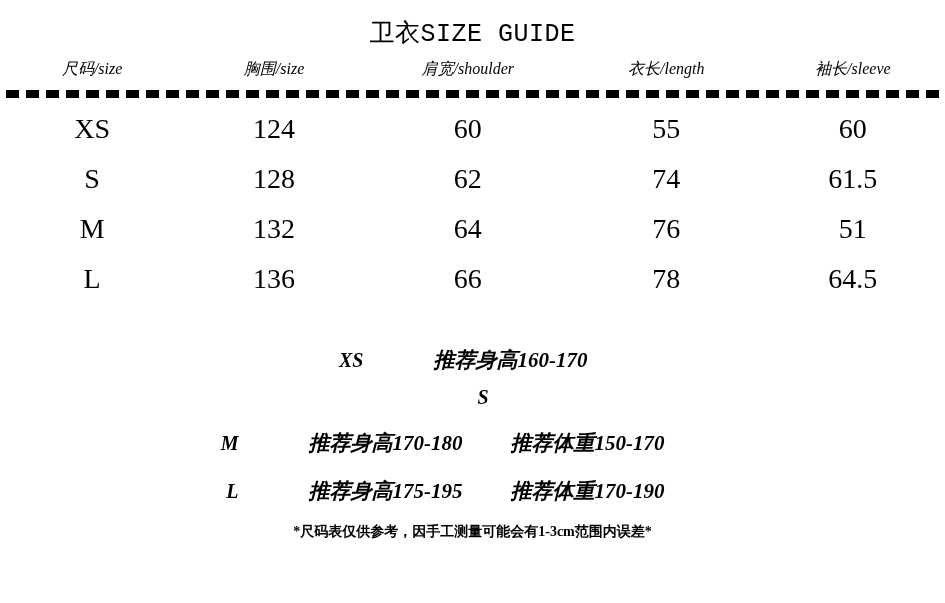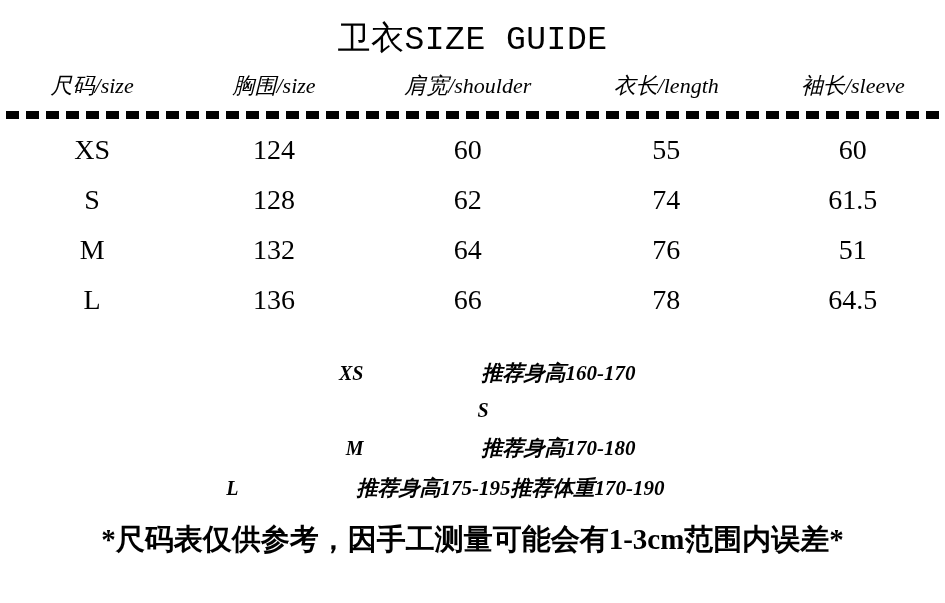--- a/index.html
+++ b/index.html
@@ -16,36 +16,36 @@
   }
   .page {
     position: relative;
     width: 945px;
     height: 603px;
     background: #ffffff;
   }
   .title {
     text-align: center;
     font-family: "Liberation Mono", monospace;
-    font-size: 33px;
+    font-size: 25px;
     letter-spacing: 0.5px;
     margin-top: 16px;
     margin-bottom: 6px;
     white-space: nowrap;
   }
   table.size-table {
     width: 100%;
     border-collapse: collapse;
     table-layout: fixed;
   }
   table.size-table th {
     font-family: "Liberation Serif", serif;
     font-style: italic;
     font-weight: normal;
-    font-size: 22px;
+    font-size: 16px;
     padding: 4px 0 10px 0;
     text-align: center;
     white-space: nowrap;
   }
   .dashrule {
     height: 8px;
     margin: 0 6px 6px 6px;
     background-image: repeating-linear-gradient(
       to right,
       #000 0px, #000 13px, transparent 13px, transparent 20px
@@ -77,29 +77,30 @@
     font-weight: bold;
   }
   .rec-size {
     width: 54px;
     text-align: right;
     padding-right: 22px;
     font-size: 20px;
   }
   .rec-height {
     width: 250px;
-    text-align: right;
+    text-align: center;
+    margin-top: 8px;
   }
   .rec-weight {
     width: 250px;
     text-align: left;
   }
   .footnote {
     text-align: center;
-    font-size: 29px;
+    font-size: 14px;
     font-weight: bold;
     margin-top: 12px;
     white-space: nowrap;
   }
 </style>
 </head>
 <body>
 
 <div class="page">
 
@@ -170,20 +171,21 @@
     <div class="rec-row">
       <span class="rec-size">XS</span>
       <span class="rec-height">推荐身高160-170</span>
     </div>
     <div class="rec-row">
       <span class="rec-size">S</span>
     </div>
     <div class="rec-row">
       <span class="rec-size">M</span>
       <span class="rec-height">推荐身高170-180</span>
+      <span class="rec-weight">推荐体重150-170</span>
     </div>
     <div class="rec-row">
       <span class="rec-size">L</span>
       <span class="rec-height">推荐身高175-195</span>
       <span class="rec-weight">推荐体重170-190</span>
     </div>
   </div>
 
   <div class="footnote">*尺码表仅供参考，因手工测量可能会有1-3cm范围内误差*</div>
 

